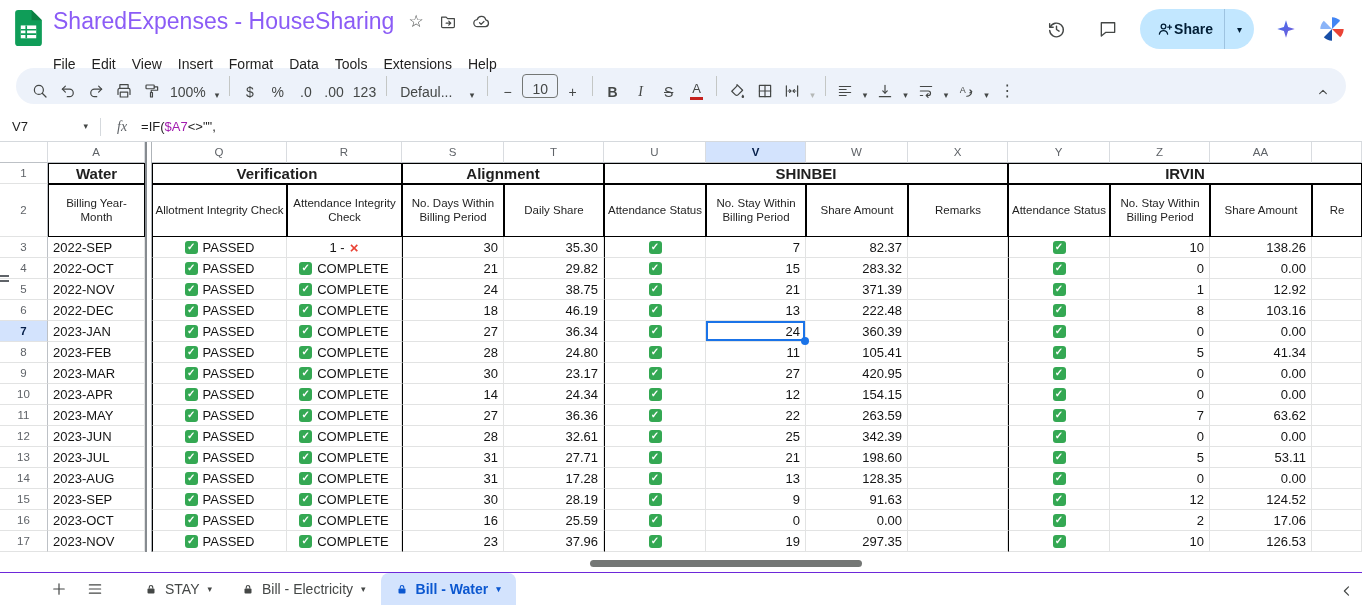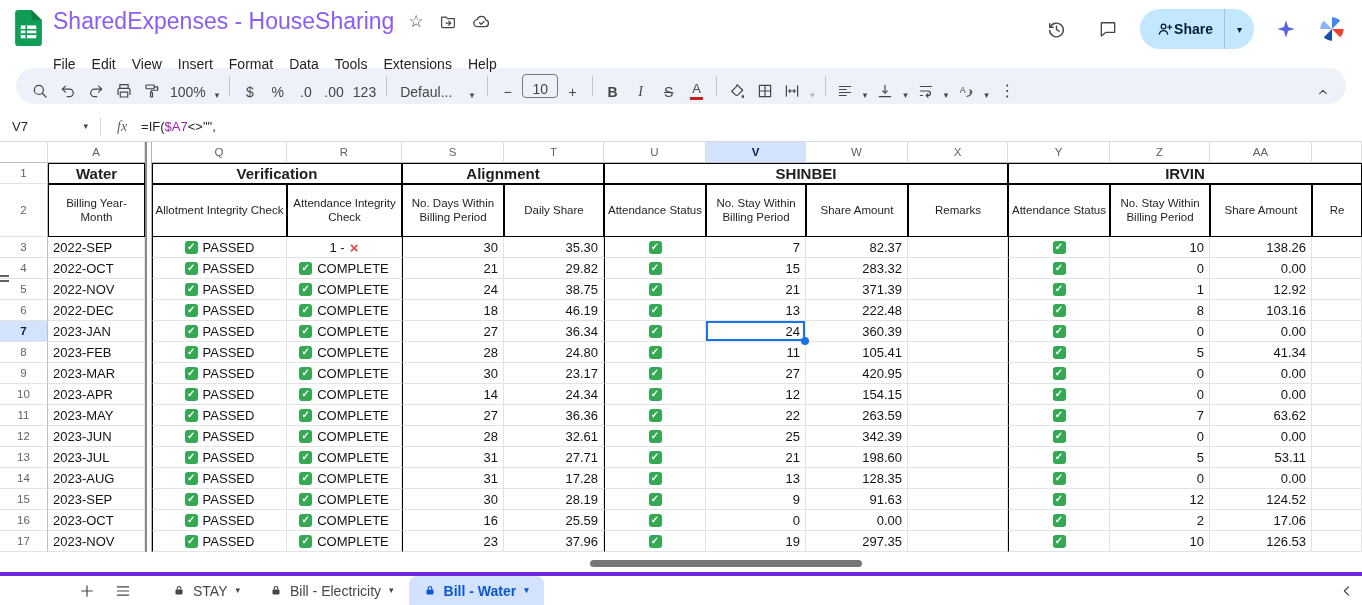--- a/index.html
+++ b/index.html
@@ -71,22 +71,22 @@
   .chk{width:13px;height:13px;border-radius:3px;background:#34a853;color:#fff;font-size:10px;font-weight:700;
        display:flex;align-items:center;justify-content:center;flex:none;line-height:1}
   .xmark{color:#ea4335;font-size:15px;font-weight:700;line-height:1}
   .selcell{box-shadow:inset 0 0 0 2px #1a73e8;position:relative;overflow:visible;z-index:3}
   .selcell::after{content:"";position:absolute;right:-4px;bottom:-4px;width:8px;height:8px;border-radius:50%;background:#1a73e8}
   .hmb::after{content:"";position:absolute;left:0;bottom:1px;width:9px;height:2px;background:#5f6368}
   .hmt::after{content:"";position:absolute;left:0;top:1px;width:9px;height:2px;background:#5f6368}
 
   
   .hscroll{position:absolute;left:590px;top:560px;width:272px;height:7px;border-radius:4px;background:#747775}
-  .tabbar{position:absolute;left:0;bottom:0;width:100%;height:33px;background:#fff;border-top:4px solid #6d28d9;
-          display:flex;align-items:center;padding-left:72px}
+  .tabbar{position:absolute;left:0;bottom:0;width:100%;height:33px;background:#fff;border-top:1px solid #6d28d9;
+          display:flex;align-items:center;padding-left:44px}
   .tb-icon{width:30px;height:30px;display:flex;align-items:center;justify-content:center;color:#444746;margin-right:6px}
   .tabs{display:flex;height:100%;margin-left:14px}
   .tab{display:flex;align-items:center;gap:8px;padding:0 15px;font-size:14px;color:#444746;font-weight:500;white-space:nowrap}
   .tab .caret{font-size:9px;color:#444746}
   .tab.active{background:#d3e3fd;color:#0b57d0;font-weight:700;border-radius:8px 8px 0 0}
   .tab.active .caret{color:#0b57d0}
   .tab-scroll{position:absolute;right:6px;bottom:5px;color:#444746}
 </style>
 </head>
 <body>

